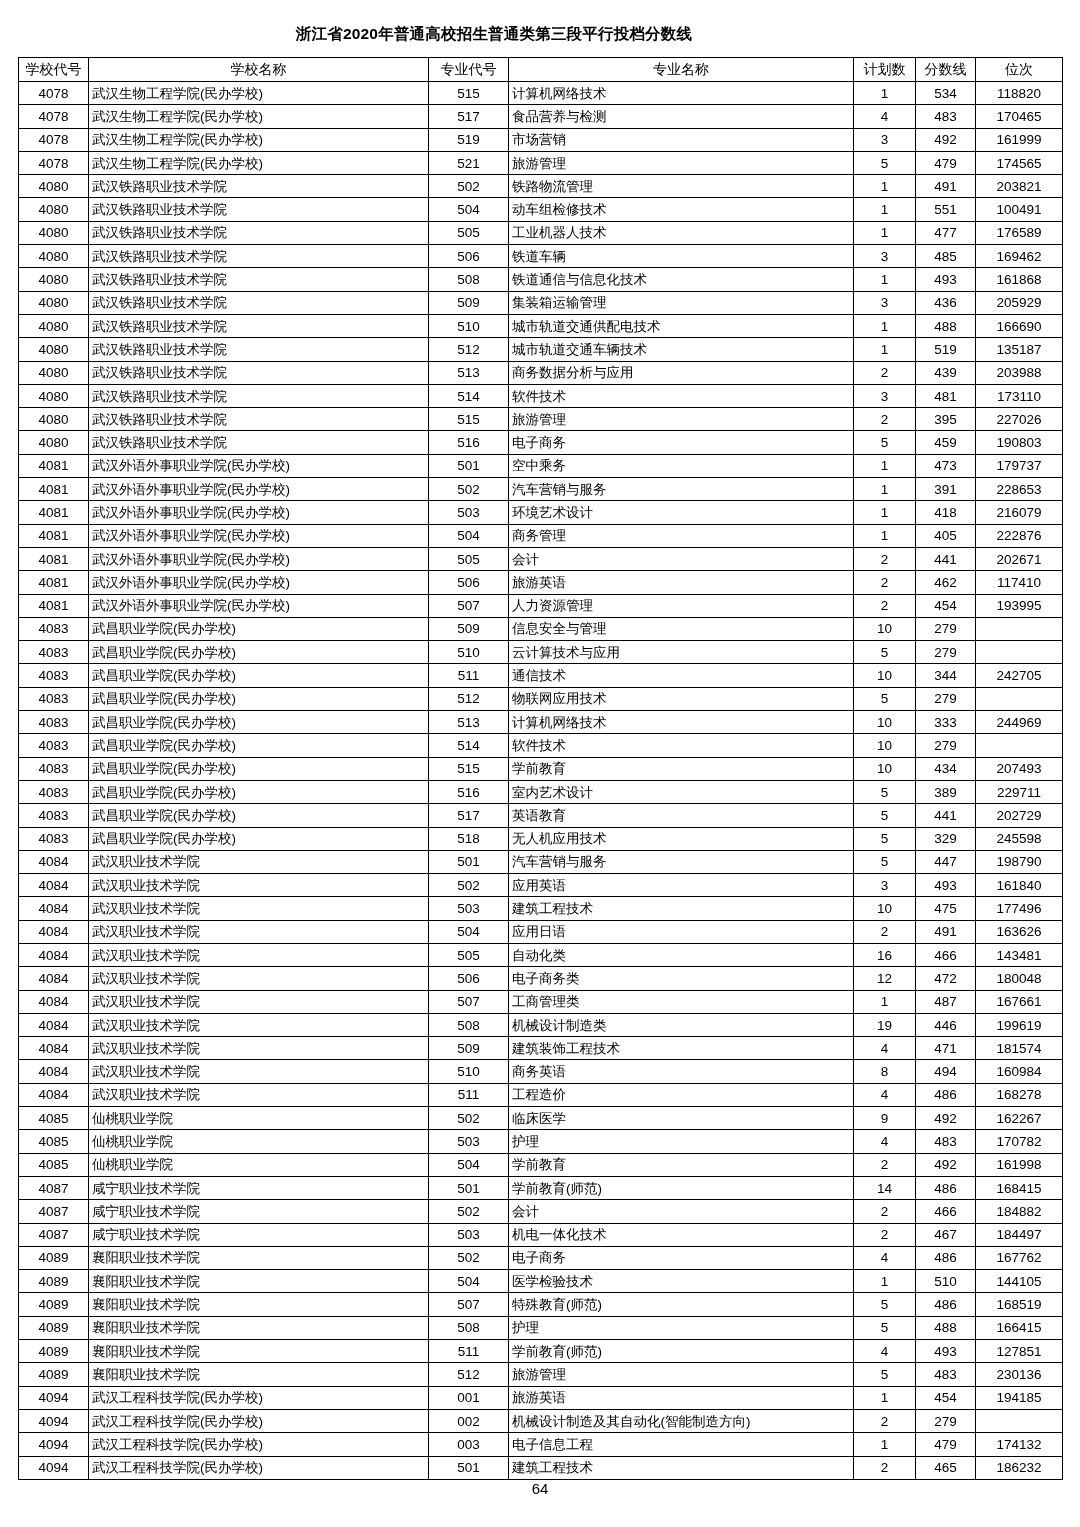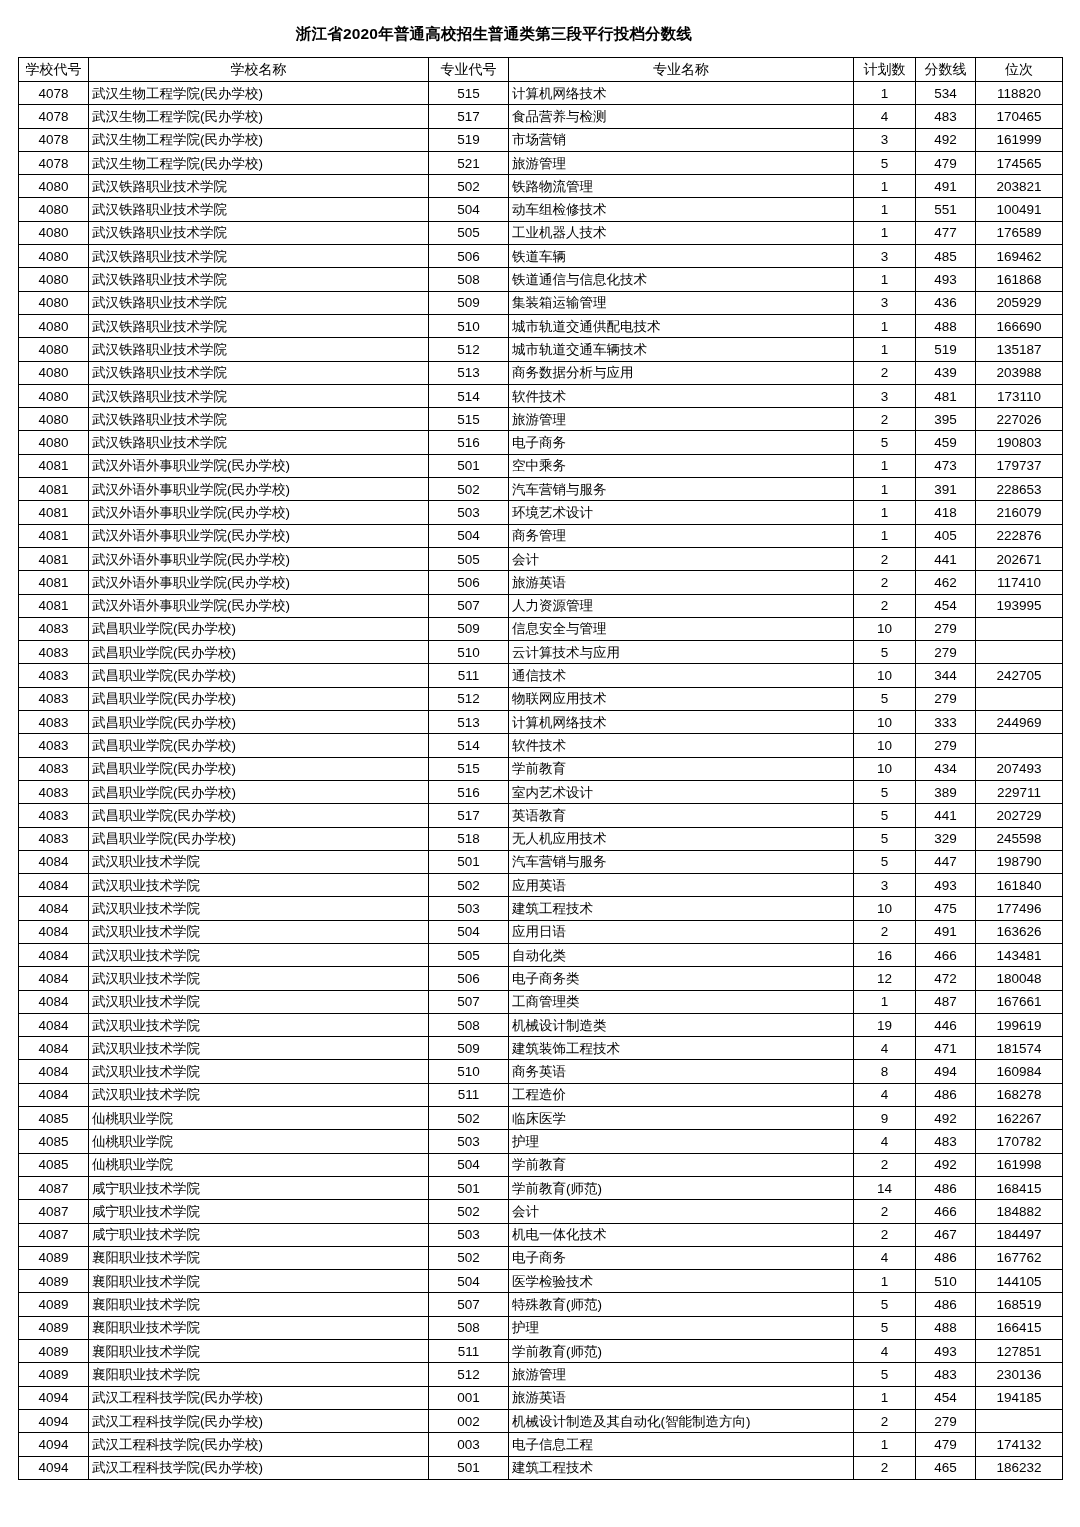--- a/index.html
+++ b/index.html
@@ -626,14 +626,15 @@
           <td class="c-school">武汉工程科技学院(民办学校)</td>
           <td class="c-mcode">501</td>
           <td class="c-major">建筑工程技术</td>
           <td class="c-plan">2</td>
           <td class="c-score">465</td>
           <td class="c-rank">186232</td>
         </tr>
       </tbody>
   </table>
 
+  <div class="pagenum">64</div>
 
 </div>
 
 </body></html>

